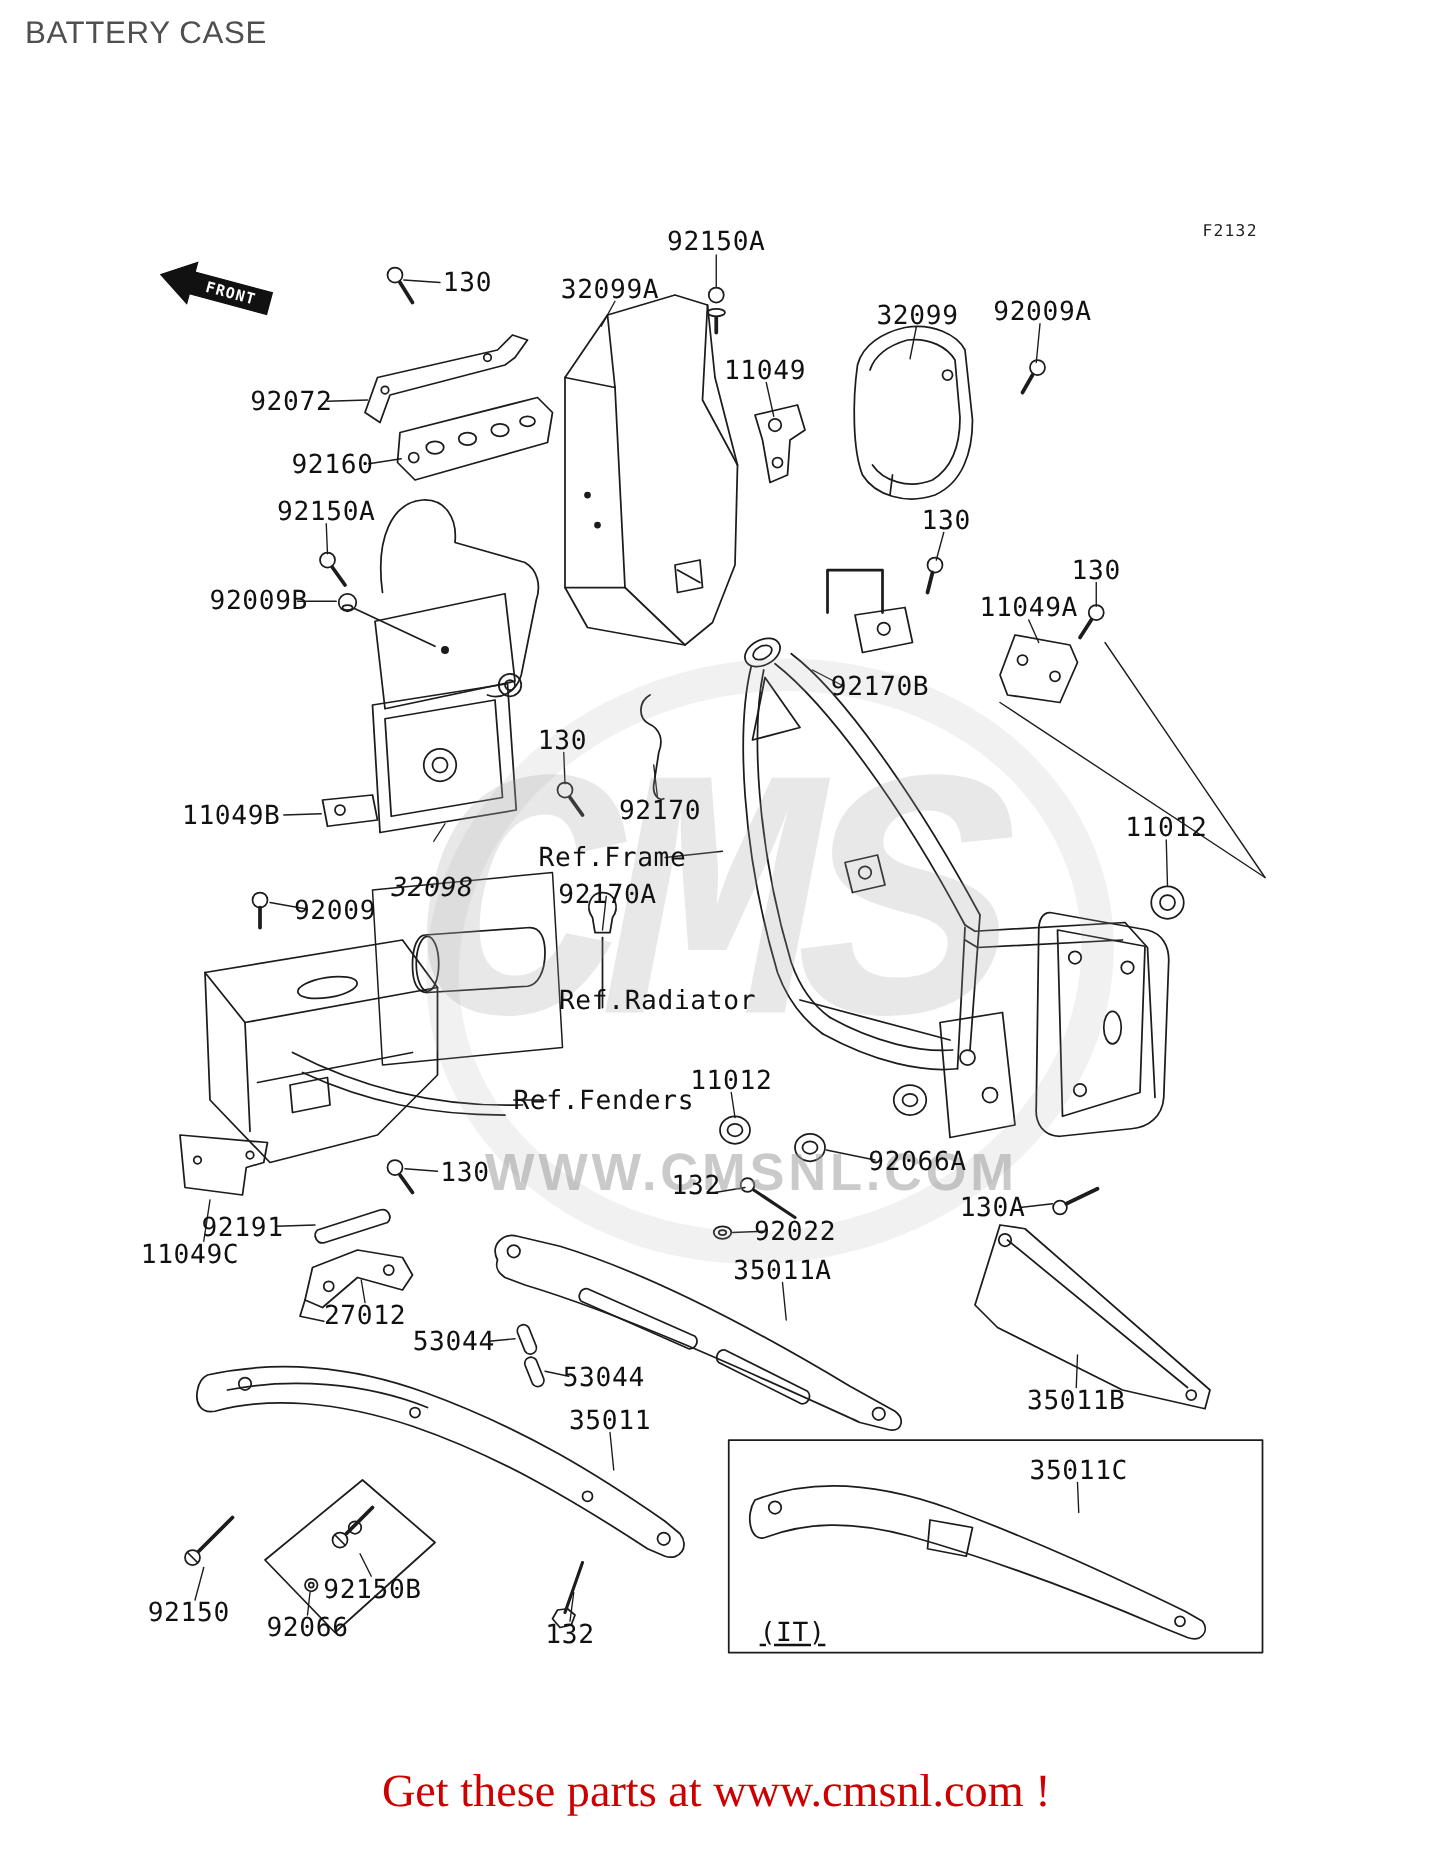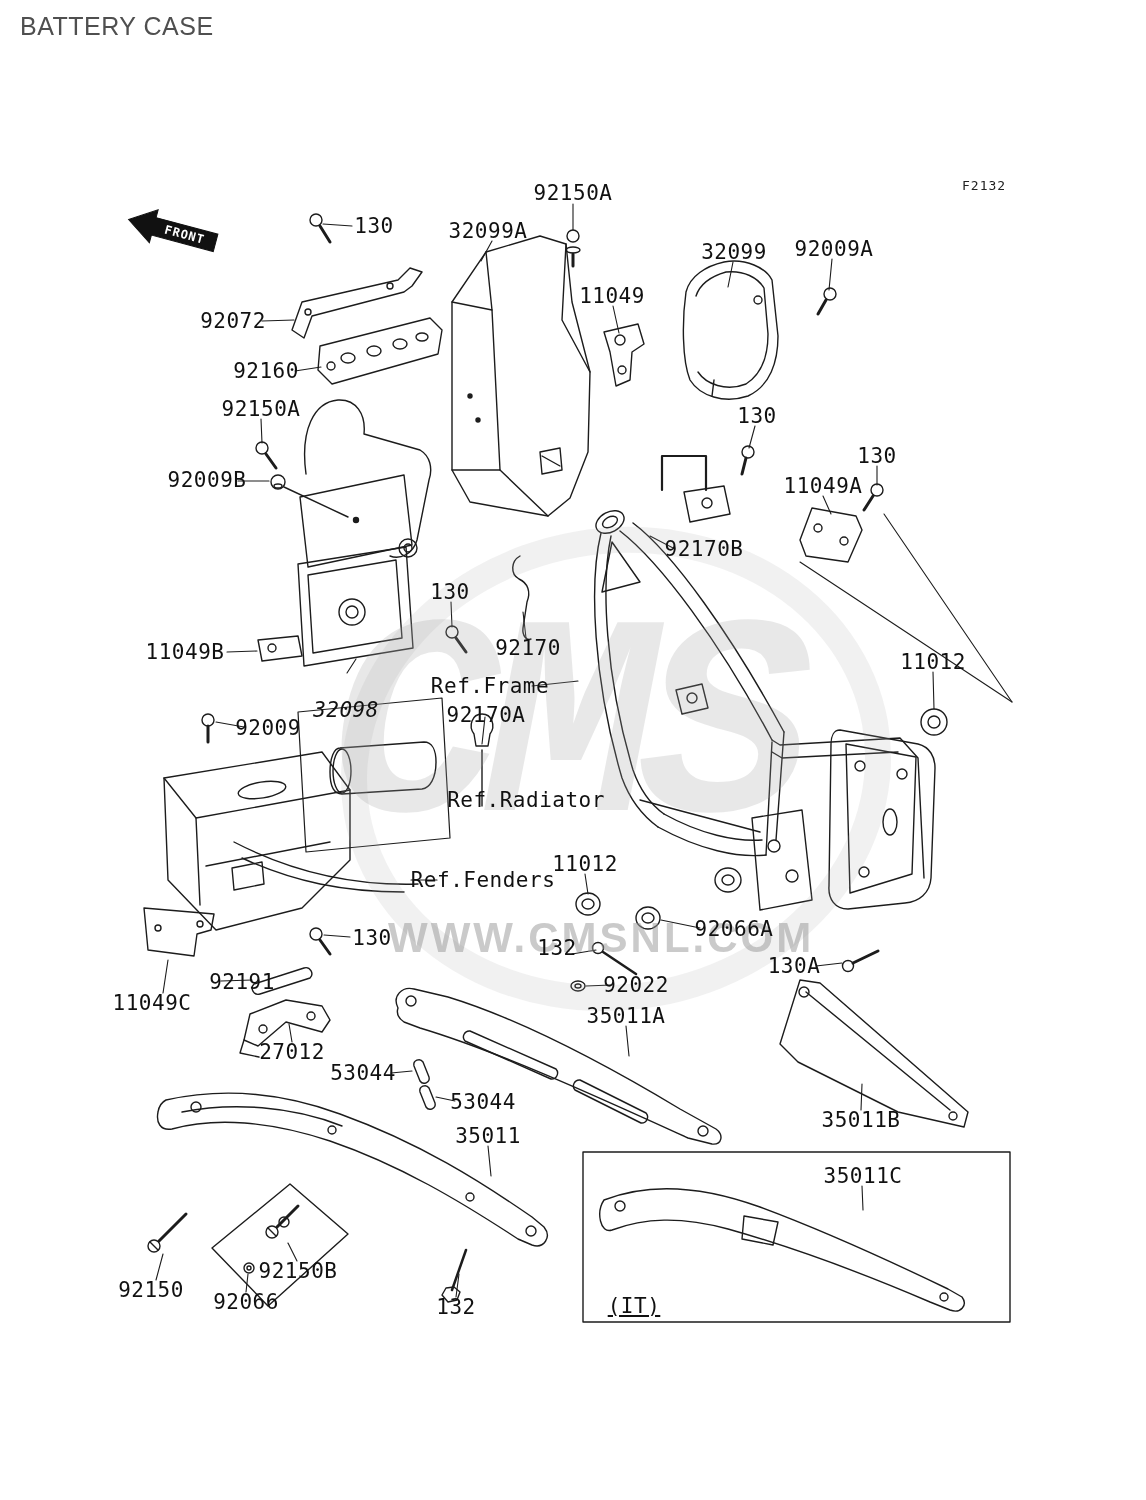--- a/index.html
+++ b/index.html
@@ -361,29 +361,30 @@
       <div class="part-label part" style="left: 486px; top: 715px;">92170A</div>
       <div class="part-label part" style="left: 268px; top: 728px;">92009</div>
       <div class="part-label ref" style="left: 526px; top: 774px; margin-top: 26px;">Ref.Radiator</div>
       <div class="part-label part" style="left: 585px; top: 864px;">11012</div>
       <div class="part-label ref" style="left: 483px; top: 880px;">Ref.Fenders</div>
       <div class="part-label part" style="left: 734px; top: 929px;">92066A</div>
       <div class="part-label part" style="left: 372px; top: 938px;">130</div>
       <div class="part-label part" style="left: 557px; top: 948px;">132</div>
       <div class="part-label part" style="left: 794px; top: 966px;">130A</div>
       <div class="part-label part" style="left: 636px; top: 985px;">92022</div>
-      <div class="part-label part" style="left: 194px; top: 982px; margin-left: 48px;">92191</div>
+      <div class="part-label part" style="left: 194px; top: 982px;">92191</div>
       <div class="part-label part" style="left: 152px; top: 1003px;">11049C</div>
       <div class="part-label part" style="left: 626px; top: 1016px;">35011A</div>
       <div class="part-label part" style="left: 292px; top: 1052px;">27012</div>
       <div class="part-label part" style="left: 363px; top: 1073px;">53044</div>
       <div class="part-label part" style="left: 483px; top: 1102px;">53044</div>
       <div class="part-label part" style="left: 861px; top: 1120px;">35011B</div>
       <div class="part-label part" style="left: 488px; top: 1136px;">35011</div>
       <div class="part-label part" style="left: 863px; top: 1176px;">35011C</div>
       <div class="part-label part" style="left: 298px; top: 1271px;">92150B</div>
       <div class="part-label part" style="left: 151px; top: 1290px;">92150</div>
       <div class="part-label part" style="left: 246px; top: 1302px;">92066</div>
       <div class="part-label part" style="left: 456px; top: 1307px;">132</div>
       <div class="part-label note" style="left: 634px; top: 1306px; text-decoration: underline;">(IT)</div>
     </div>
 
+  <div class="footer-text">Get these parts at www.cmsnl.com !</div>
 </div>
 
 </body></html>

